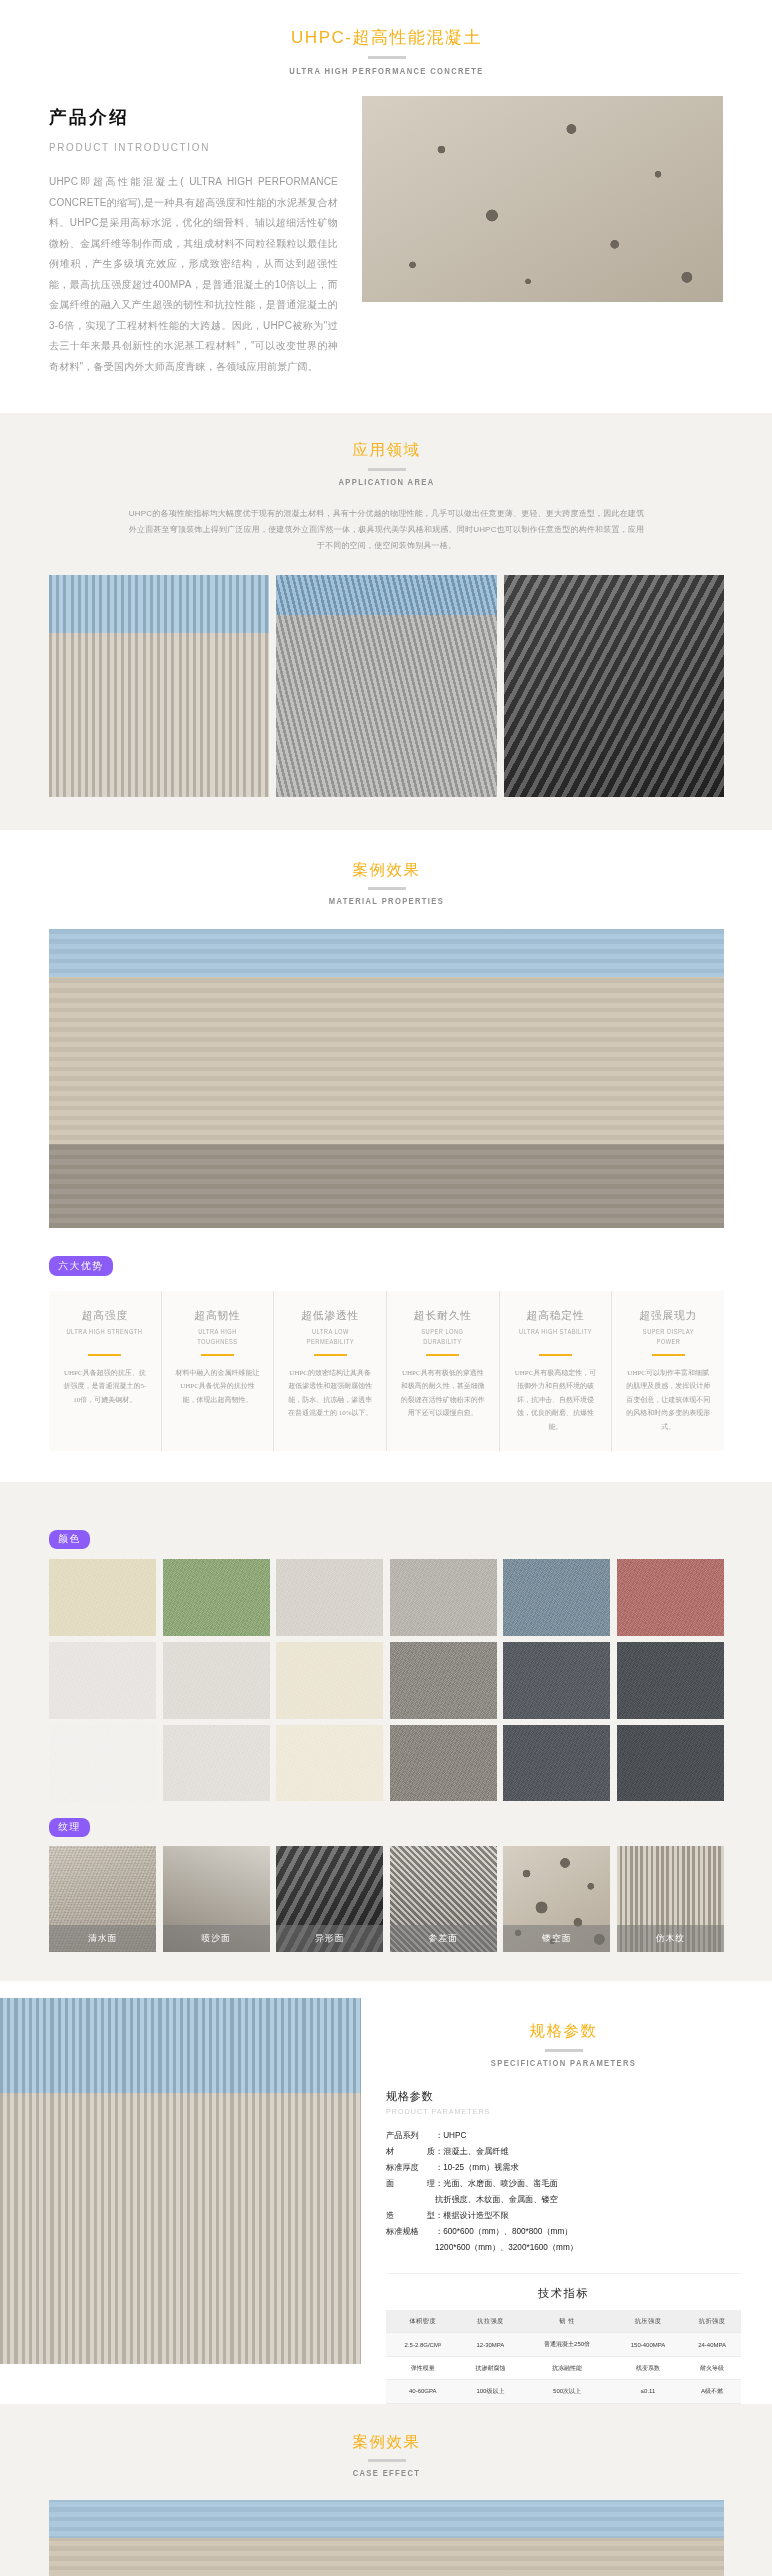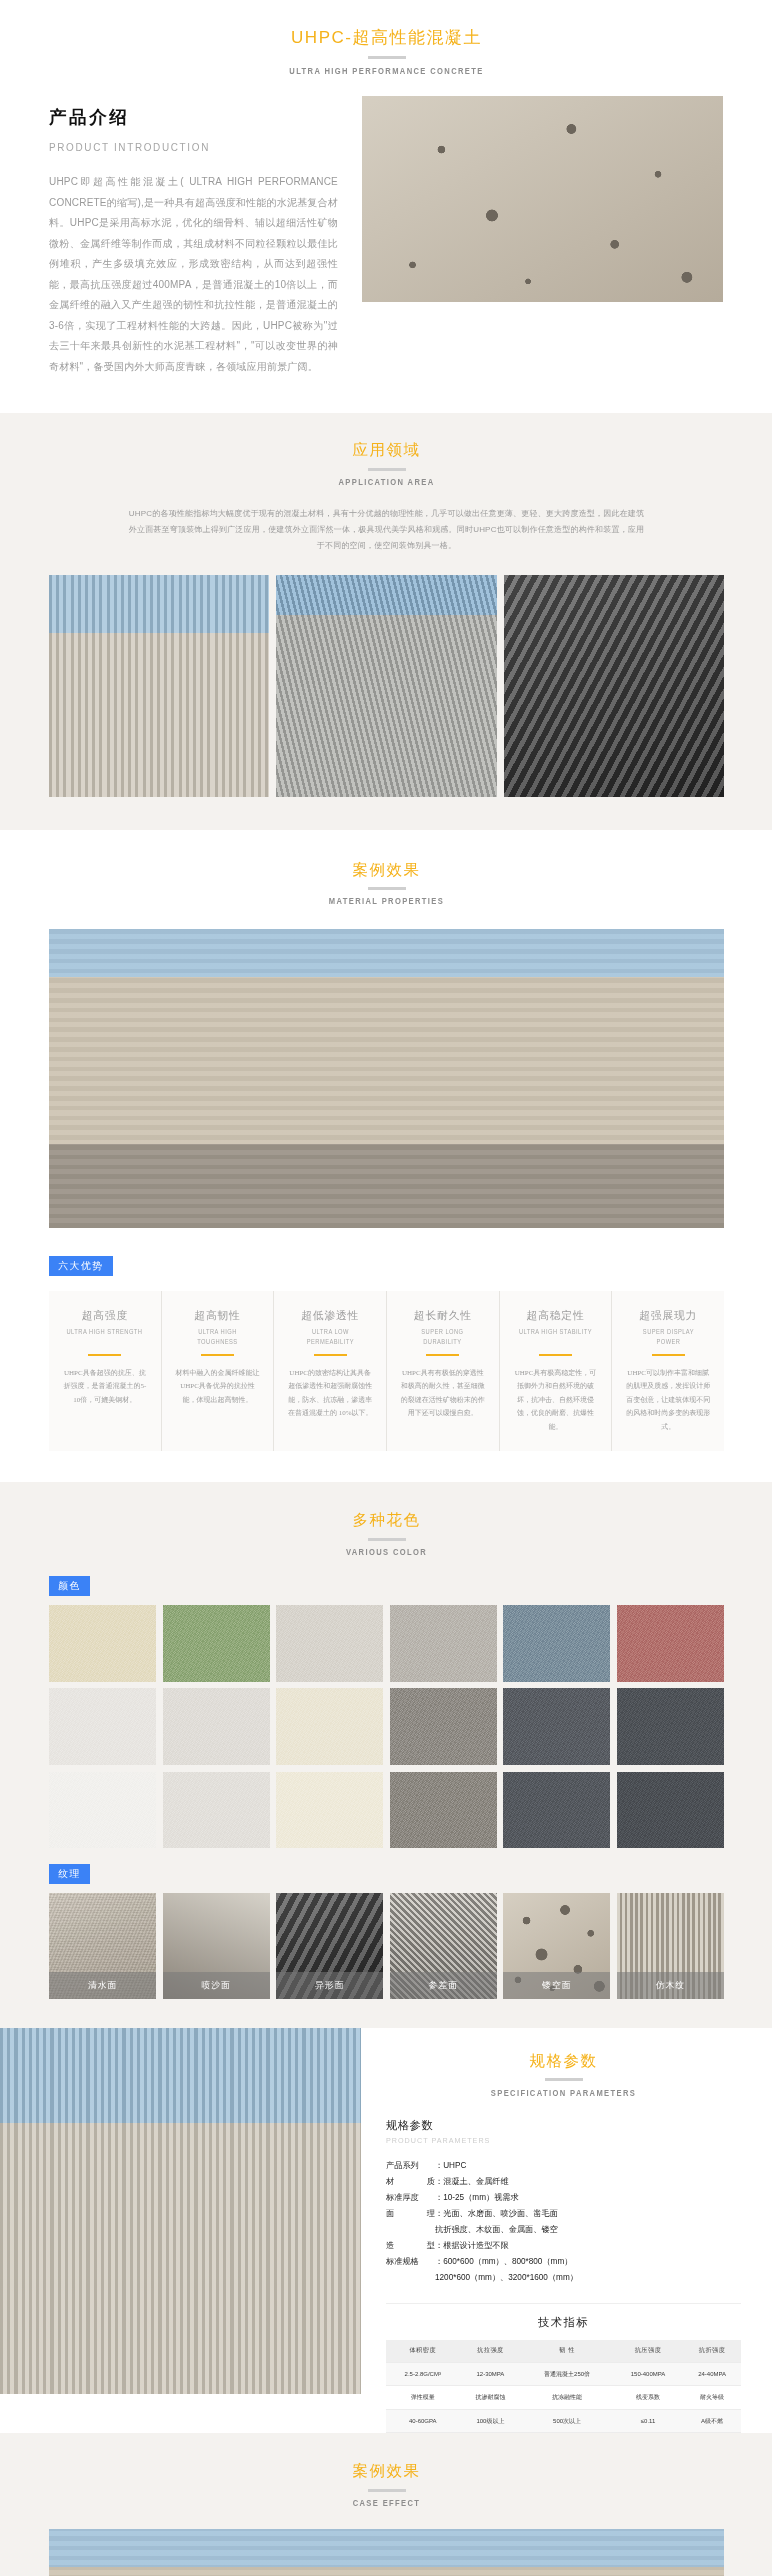--- a/index.html
+++ b/index.html
@@ -105,22 +105,22 @@
   .app-photos { display: flex; gap: 7.2px; padding: 20.6px 49px 0; }
   .app-photos .ph { flex: 1; height: 222px; }
 
   
   .mat { padding: 30px 0 0; background:#fff; }
   .mat-photo { margin: 23px 49px 0; height: 299px; }
 
   
   .adv { padding: 28px 49px 31px; background: #fff; }
   .badge {
-    display: inline-block; background: #3b82f6; color: #fff;
-    font-size: 9.8px; letter-spacing: 1.5px; padding: 4.6px 9.3px 5.2px; line-height: 1;
+    display: inline-block; background: #8b5cf6; color: #fff;
+    font-size: 9.8px; letter-spacing: 1.5px; padding: 4.6px 9.3px 5.2px; line-height: 1; border-radius: 8px;
   }
   .adv-grid { display: flex; margin-top: 15.5px; background: #fbfaf9; }
   .adv-col {
     flex: 1; padding: 17.5px 13.4px 16.5px; text-align: center;
     border-right: 0.5px solid #e6e4e0;
   }
   .adv-col:last-child { border-right: 0; }
   .adv-cn { font-size: 10.8px; color: #9d9d9d; letter-spacing: 0.8px; }
   .adv-en {
     margin-top: 4.6px; font-size: 6.4px; color: #a9a9a9; letter-spacing: 0.5px;
@@ -154,21 +154,21 @@
   .tex-card { position: relative; height: 106px; overflow: hidden; }
   .tex-card .cap {
     position: absolute; left: 0; right: 0; bottom: 0; height: 27px;
     background: rgba(120,120,120,.55); color: #fff;
     display: flex; align-items: center; justify-content: center;
     font-size: 8.8px; letter-spacing: 1px;
     font-family: "Liberation Serif","DejaVu Serif", serif;
   }
 
   
-  .spec { display: flex; background: #fff; }
+  .spec { display: flex; background: #fff; margin-top: 17px; }
   .spec-photo { width: 361px; height: 366px; }
   .spec-right { width: 412px; padding: 23px 32px 0 25px; }
   .spec-sub { margin-top: 20.6px; }
   .spec-sub-cn { font-size: 11.3px; color: #1d1d1d; letter-spacing: 0.5px; font-weight: 500; }
   .spec-sub-en { margin-top: 3.1px; font-size: 7.2px; color: #cdcdcd; letter-spacing: 1px; }
   .spec-list { margin-top: 12.4px; font-size: 8.2px; line-height: 1.95; color: #1d1d1d; }
   .spec-row { display: flex; }
   .spec-k { width: 49px; flex: none; display: flex; justify-content: space-between; }
   .spec-k span { display:inline-block; }
   .spec-v { flex: 1; }
@@ -280,25 +280,20 @@
         <div class="adv-cn">超强展现力</div>
         <div class="adv-en">SUPER DISPLAY POWER</div>
         <div class="adv-rule"></div>
         <div class="adv-txt">UHPC可以制作丰富和细腻的肌理及质感，发挥设计师百变创意，让建筑体现不同的风格和时尚多变的表现形式。</div>
       </div>
 
     </div>
   </section>
 
   <section class="colors">
-    <div class="sec-head">
-      <div class="cn">多种花色</div>
-      <div class="rule"></div>
-      <div class="en">VARIOUS COLOR</div>
-    </div>
 
     <div class="colors-inner" style="margin-top:19.6px;">
       <div class="badge">颜色</div>
 
       <div class="sw-grid" style="margin-top:9.3px;">
         <div class="sw sw-noise" style="background-color: rgb(228, 220, 194);"></div>
         <div class="sw sw-noise" style="background-color: rgb(143, 168, 120);"></div>
         <div class="sw sw-noise" style="background-color: rgb(216, 212, 205);"></div>
         <div class="sw sw-noise" style="background-color: rgb(185, 181, 174);"></div>
         <div class="sw sw-noise" style="background-color: rgb(122, 142, 156);"></div>

